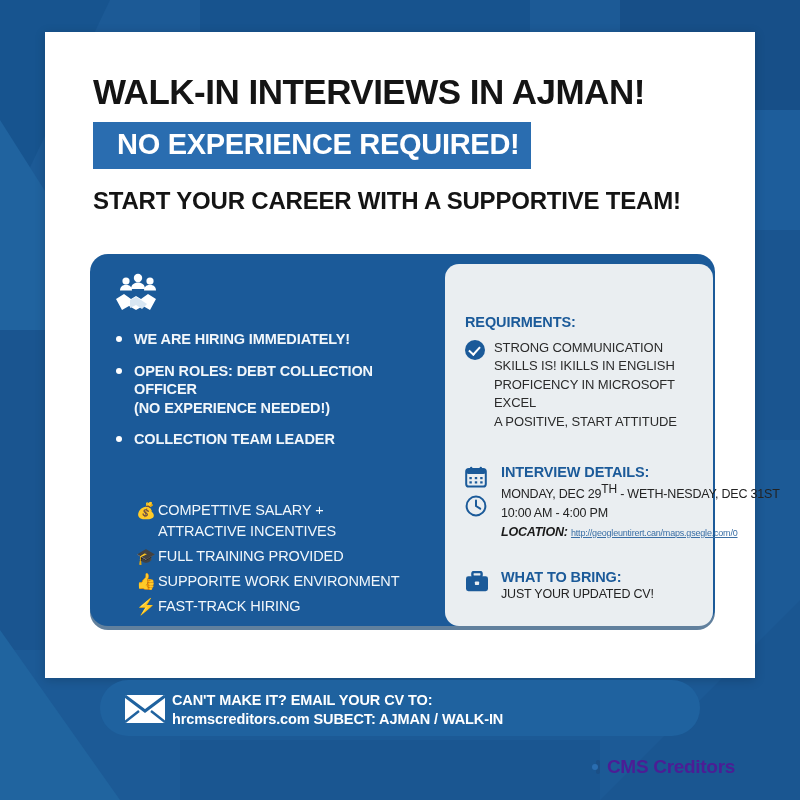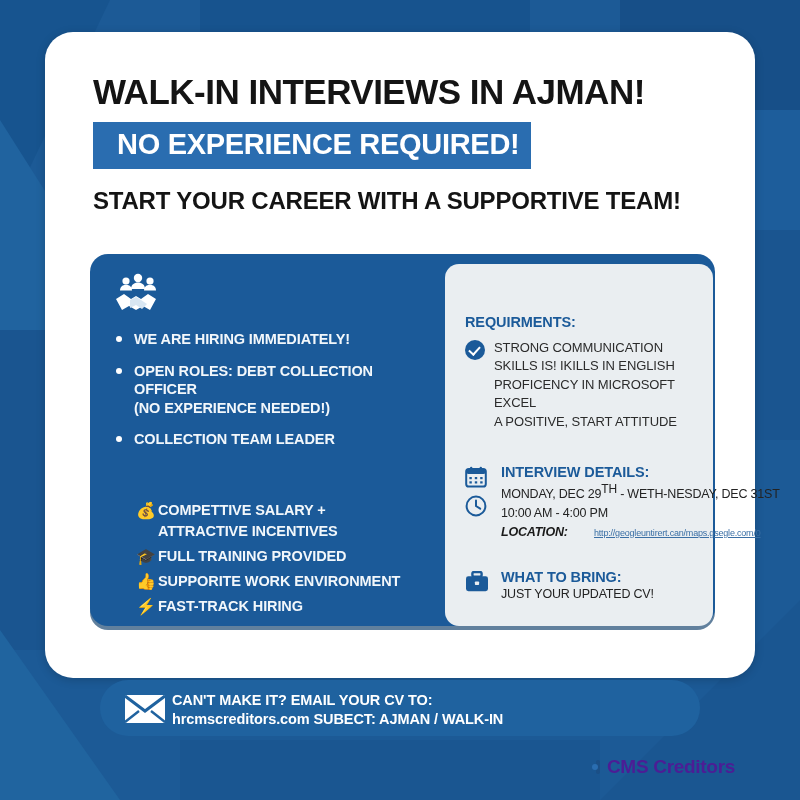--- a/index.html
+++ b/index.html
@@ -54,21 +54,20 @@
 
   
   #card {
     position: absolute;
     left: 45px;
     top: 32px;
     width: 710px;
     height: 646px;
     background: #ffffff;
     box-shadow: 0 2px 10px rgba(0,0,0,0.18);
-    border-radius: 28px;
   }
 
   
   .headline-wrap {
     position: absolute;
     left: 48px;
     top: 42px;
     width: 625px;
   }
   .h1 {
@@ -162,21 +161,21 @@
   }
   .benefit-emoji {
     width: 24px;
     font-size: 16px;
     line-height: 21px;
     flex: 0 0 24px;
     text-align: center;
   }
   .benefit-text {
     font-size: 14.5px;
-    font-weight: bold;
+    font-weight: normal;
     color: #f2f7fb;
     line-height: 21px;
     letter-spacing: -0.1px;
     white-space: nowrap;
   }
   .benefit-cont { margin-left: 24px; margin-top: -4px; margin-bottom: 4px; }
 
   
   #light-panel {
     position: absolute;
@@ -228,21 +227,20 @@
   .det-icons svg { display: block; margin-bottom: 7px; }
   .det-text { flex: 1; }
   .det-line { font-size: 12.5px; color: #232323; line-height: 1.5; letter-spacing: -0.2px; white-space: nowrap; }
   sup { font-size: 12px; }
   .loc-label { font-weight: bold; font-size: 12.5px; color: #1a1a1a; font-style: italic; }
   .loc-url {
     font-size: 9px;
     color: #3a6fa5;
     text-decoration: underline;
     letter-spacing: -0.2px;
-    margin-left: 23px;
   }
 
   .bring-block { position: absolute; left: 20px; top: 305px; width: 240px; }
   .bring-row { display: flex; align-items: flex-start; }
   .bring-icon { flex: 0 0 36px; padding-top: 2px; }
 
   
   #email-strip {
     position: absolute;
     left: 55px;

